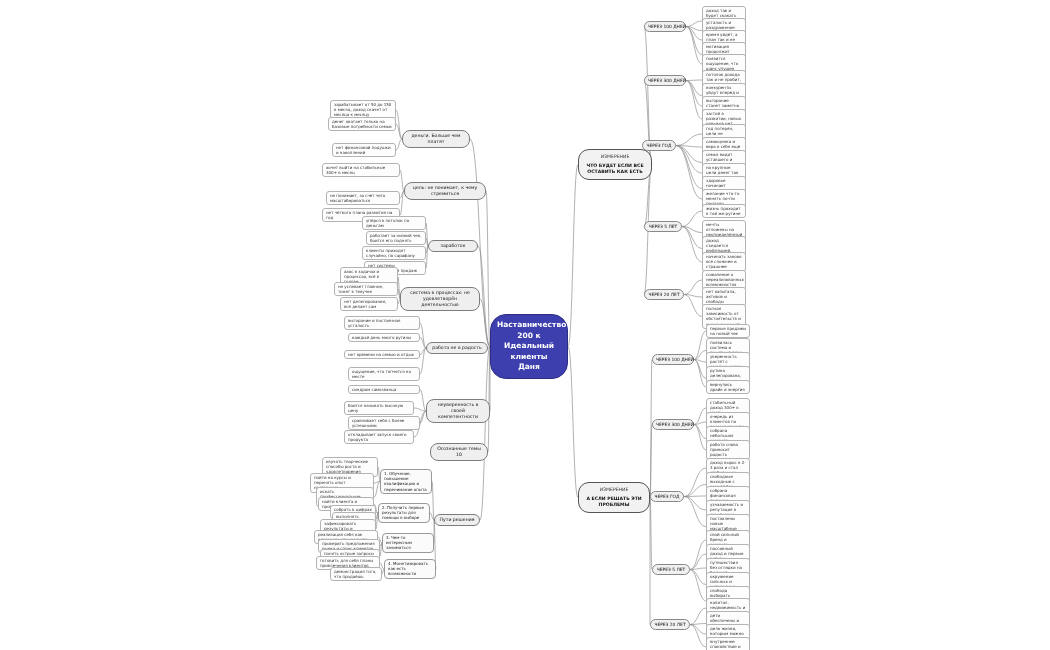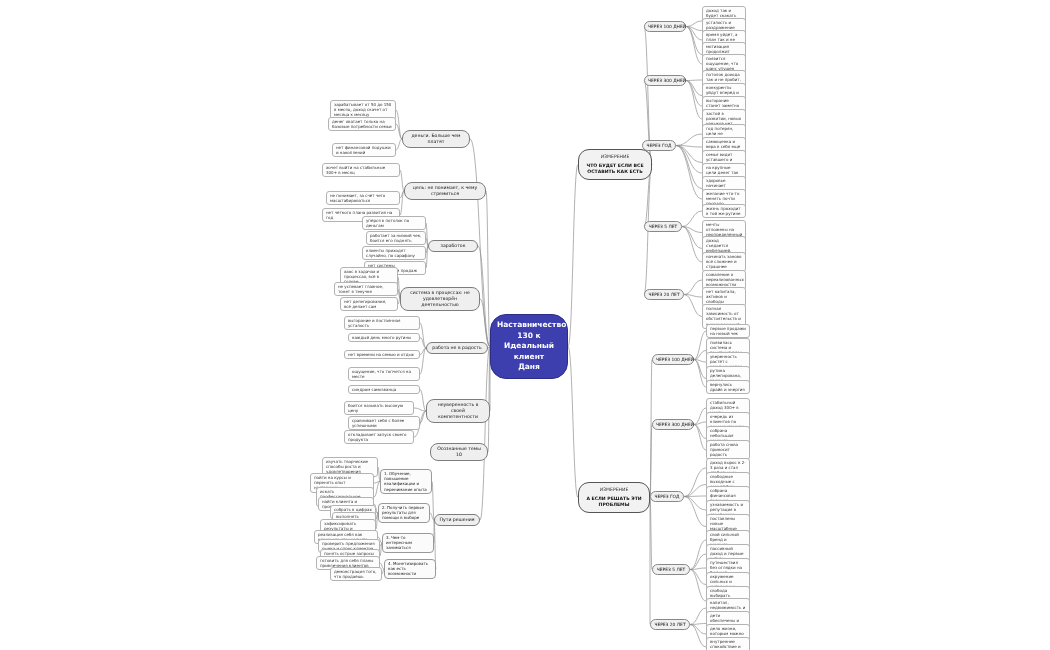--- a/index.html
+++ b/index.html
@@ -127,22 +127,22 @@
       <path d="M 706 568 C 698 568, 698 569.5, 690 569.5"></path>
       <path d="M 706 584.5 C 698 584.5, 698 569.5, 690 569.5"></path>
       <path d="M 706 601 C 698 601, 698 569.5, 690 569.5"></path>
       <path d="M 706 608 C 698 608, 698 624.5, 690 624.5"></path>
       <path d="M 706 623.5 C 698 623.5, 698 624.5, 690 624.5"></path>
       <path d="M 706 634 C 698 634, 698 624.5, 690 624.5"></path>
       <path d="M 706 647 C 698 647, 698 624.5, 690 624.5"></path>
     </svg>
 
   <div class="node ctr" id="center" style="left:490px;top:314px;width:78px">
-    <span>Наставничество 130 к</span>
-    <span>Идеальный клиент</span>
+    <span>Наставничество 200 к</span>
+    <span>Идеальный клиенты</span>
     <span>Даня</span>
   </div>
 
   <div class="node pl" id="p_money" style="left:402px;top:130px;width:68px">деньги. Больше чем платят</div>
   <div class="node pl" id="p_goal" style="left:404px;top:182px;width:82px">цель: не понимает, к чему стремиться</div>
   <div class="node pl" id="p_income" style="left:428px;top:240px;width:50px">заработок</div>
   <div class="node pl" id="p_system" style="left:400px;top:287px;width:80px">система в процессах: не удовлетворён деятельностью</div>
   <div class="node pl" id="p_joy" style="left:426px;top:342px;width:62px">работа не в радость</div>
   <div class="node pl" id="p_conf" style="left:426px;top:399px;width:64px">неуверенность в своей компетентности</div>
   <div class="node pl" id="p_aware" style="left:430px;top:443px;width:58px">Осознанные темы 10</div>

